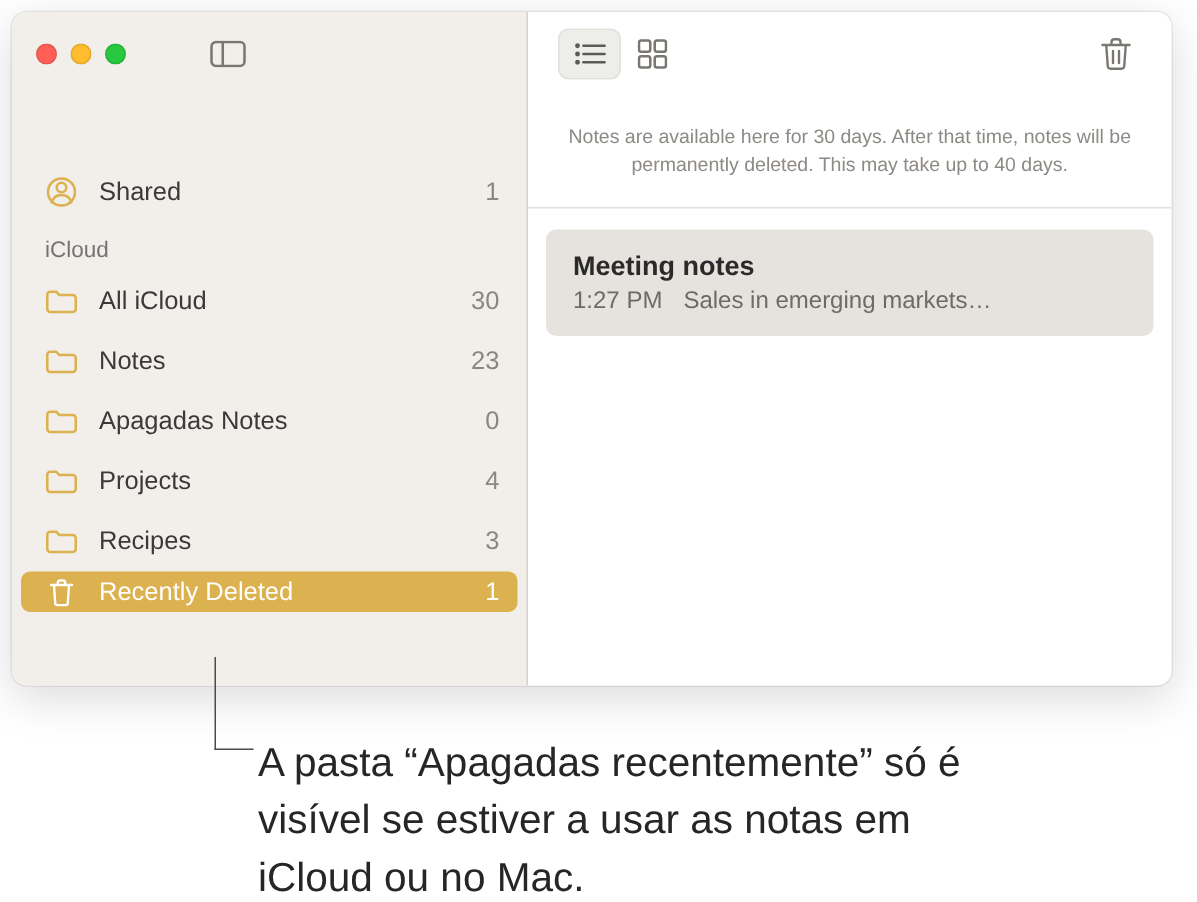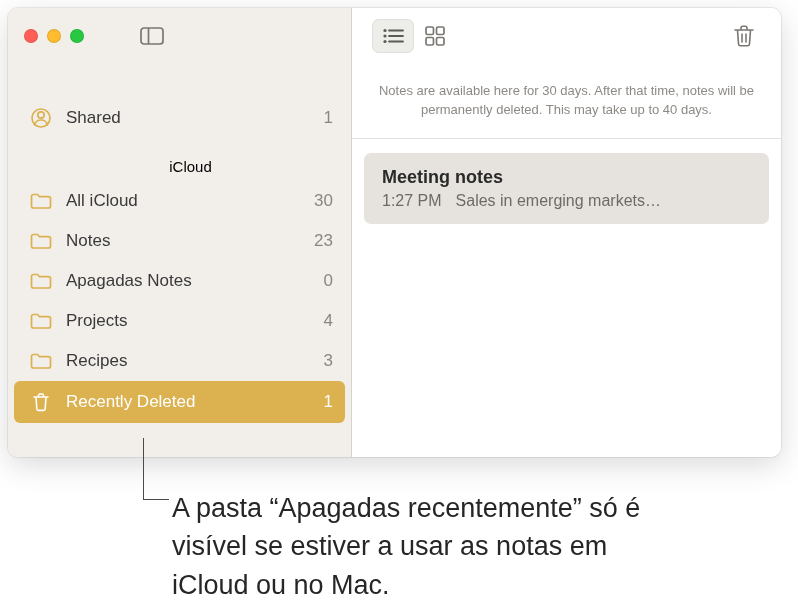--- a/index.html
+++ b/index.html
@@ -50,37 +50,36 @@
     .folder-list { padding: 2px 0 0 0; }
     .shared-row, .folder-row {
       display: flex; align-items: center;
       height: 40px;
       padding: 0 18px 0 22px;
       font-size: 17px;
       color: #3a3a3a;
       gap: 14px;
       cursor: default;
     }
-    .shared-row { margin-top: 32px; }
+    .shared-row { margin-top: 32px; align-items: flex-end; }
     .section-label {
       font-size: 15px;
-      color: #000000;
+      color: #737373;
       padding: 20px 0 6px 22px;
-      text-align: center;
     }
     .row-icon { width: 22px; height: 20px; flex-shrink: 0; display: flex; align-items: center; justify-content: center; }
     .row-label { flex: 1; }
     .row-count { color: #8a8782; font-size: 17px; }
     .folder-row.selected {
       background: #dcb14f;
       color: #fff;
       border-radius: 6px;
       margin: 0 6px;
       padding: 0 12px 0 16px;
-      height: 42px;
+      height: 27px;
     }
     .folder-row.selected .row-count { color: #fff; }
     .main {
       flex: 1;
       display: flex;
       flex-direction: column;
       background: #fff;
     }
     .main-toolbar {
       height: 56px;

